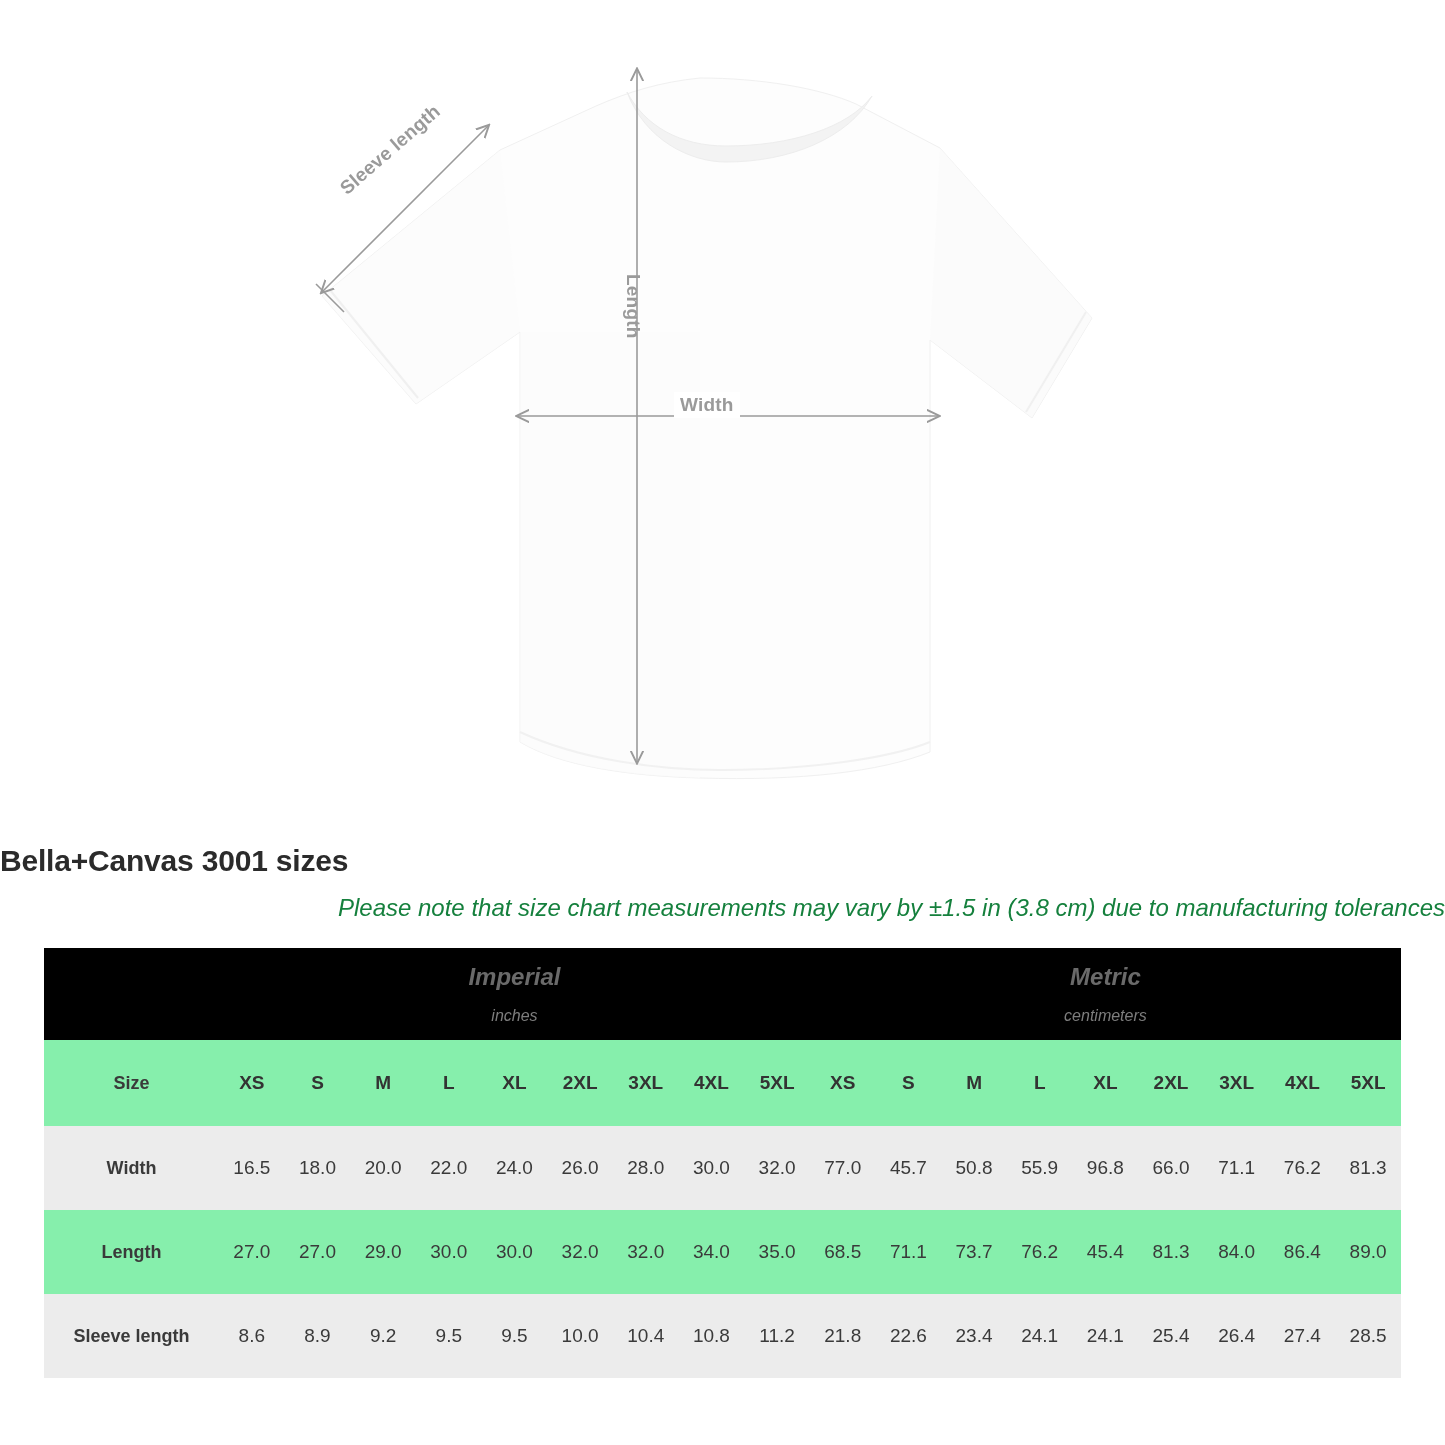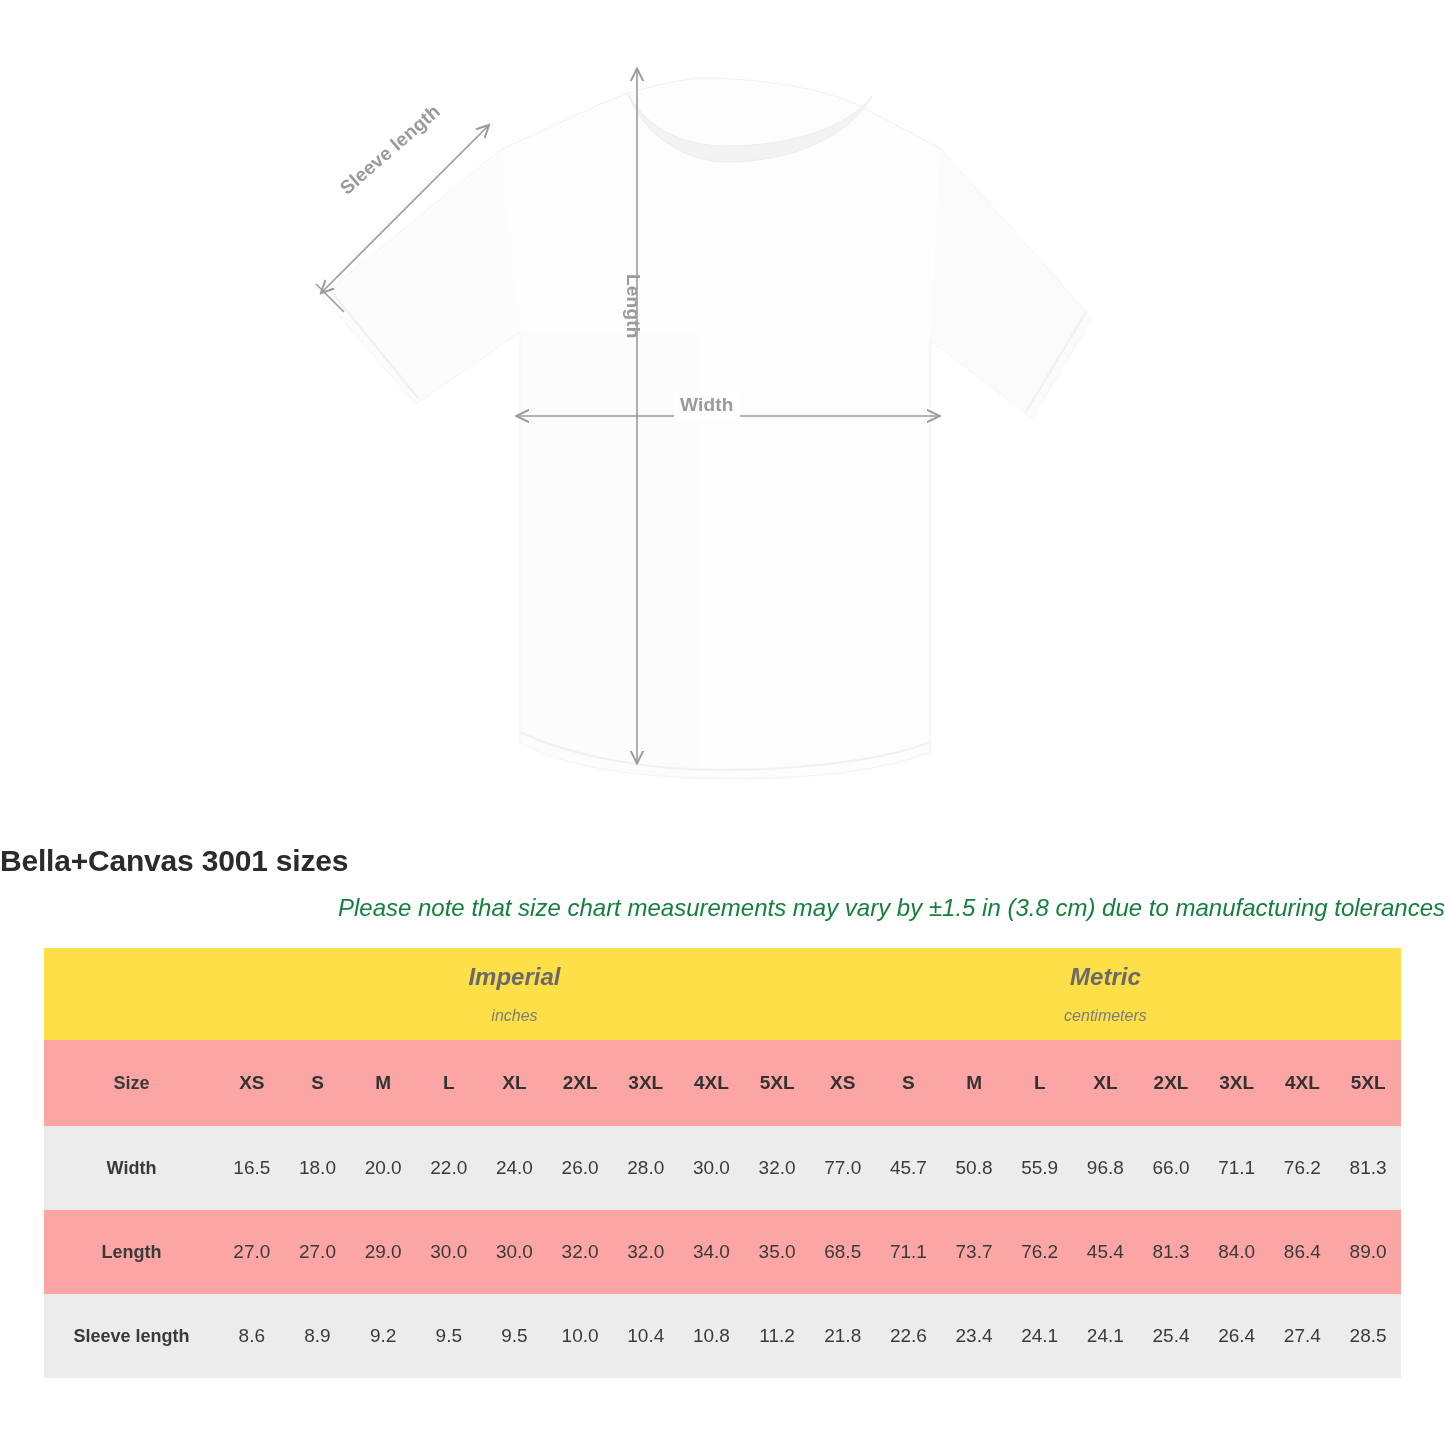--- a/index.html
+++ b/index.html
@@ -87,21 +87,21 @@
     width: 100%;
     table-layout: fixed;
   }
   table.size-table th,
   table.size-table td {
     border: none;
     text-align: center;
     vertical-align: middle;
   }
   .unit-head-cell {
-    background: #fde047;
+    background: #000000;
     height: 92px;
     padding: 0;
   }
   .unit-title {
     font-size: 24px;
     font-weight: bold;
     font-style: italic;
     color: #6a6a6a;
     line-height: 1.2;
   }
@@ -121,21 +121,21 @@
     font-size: 19px;
     font-weight: bold;
     color: #333333;
   }
   .cell {
     font-size: 19px;
     color: #3a3a3a;
   }
   tr.r-head td, tr.r-head th { height: 84px; background: #ffffff; }
   tr.r-zebra td, tr.r-zebra th { background: #ececec; }
-  tr.r-plain td, tr.r-plain th { background: #fca5a5; }
+  tr.r-plain td, tr.r-plain th { background: #86efac; }
   tr.data-row td, tr.data-row th { height: 82px; }
 
   .first-col { width: 175px; }
 </style>
 </head>
 <body>
 
 <div class="page">
 
   <div class="illustration">

